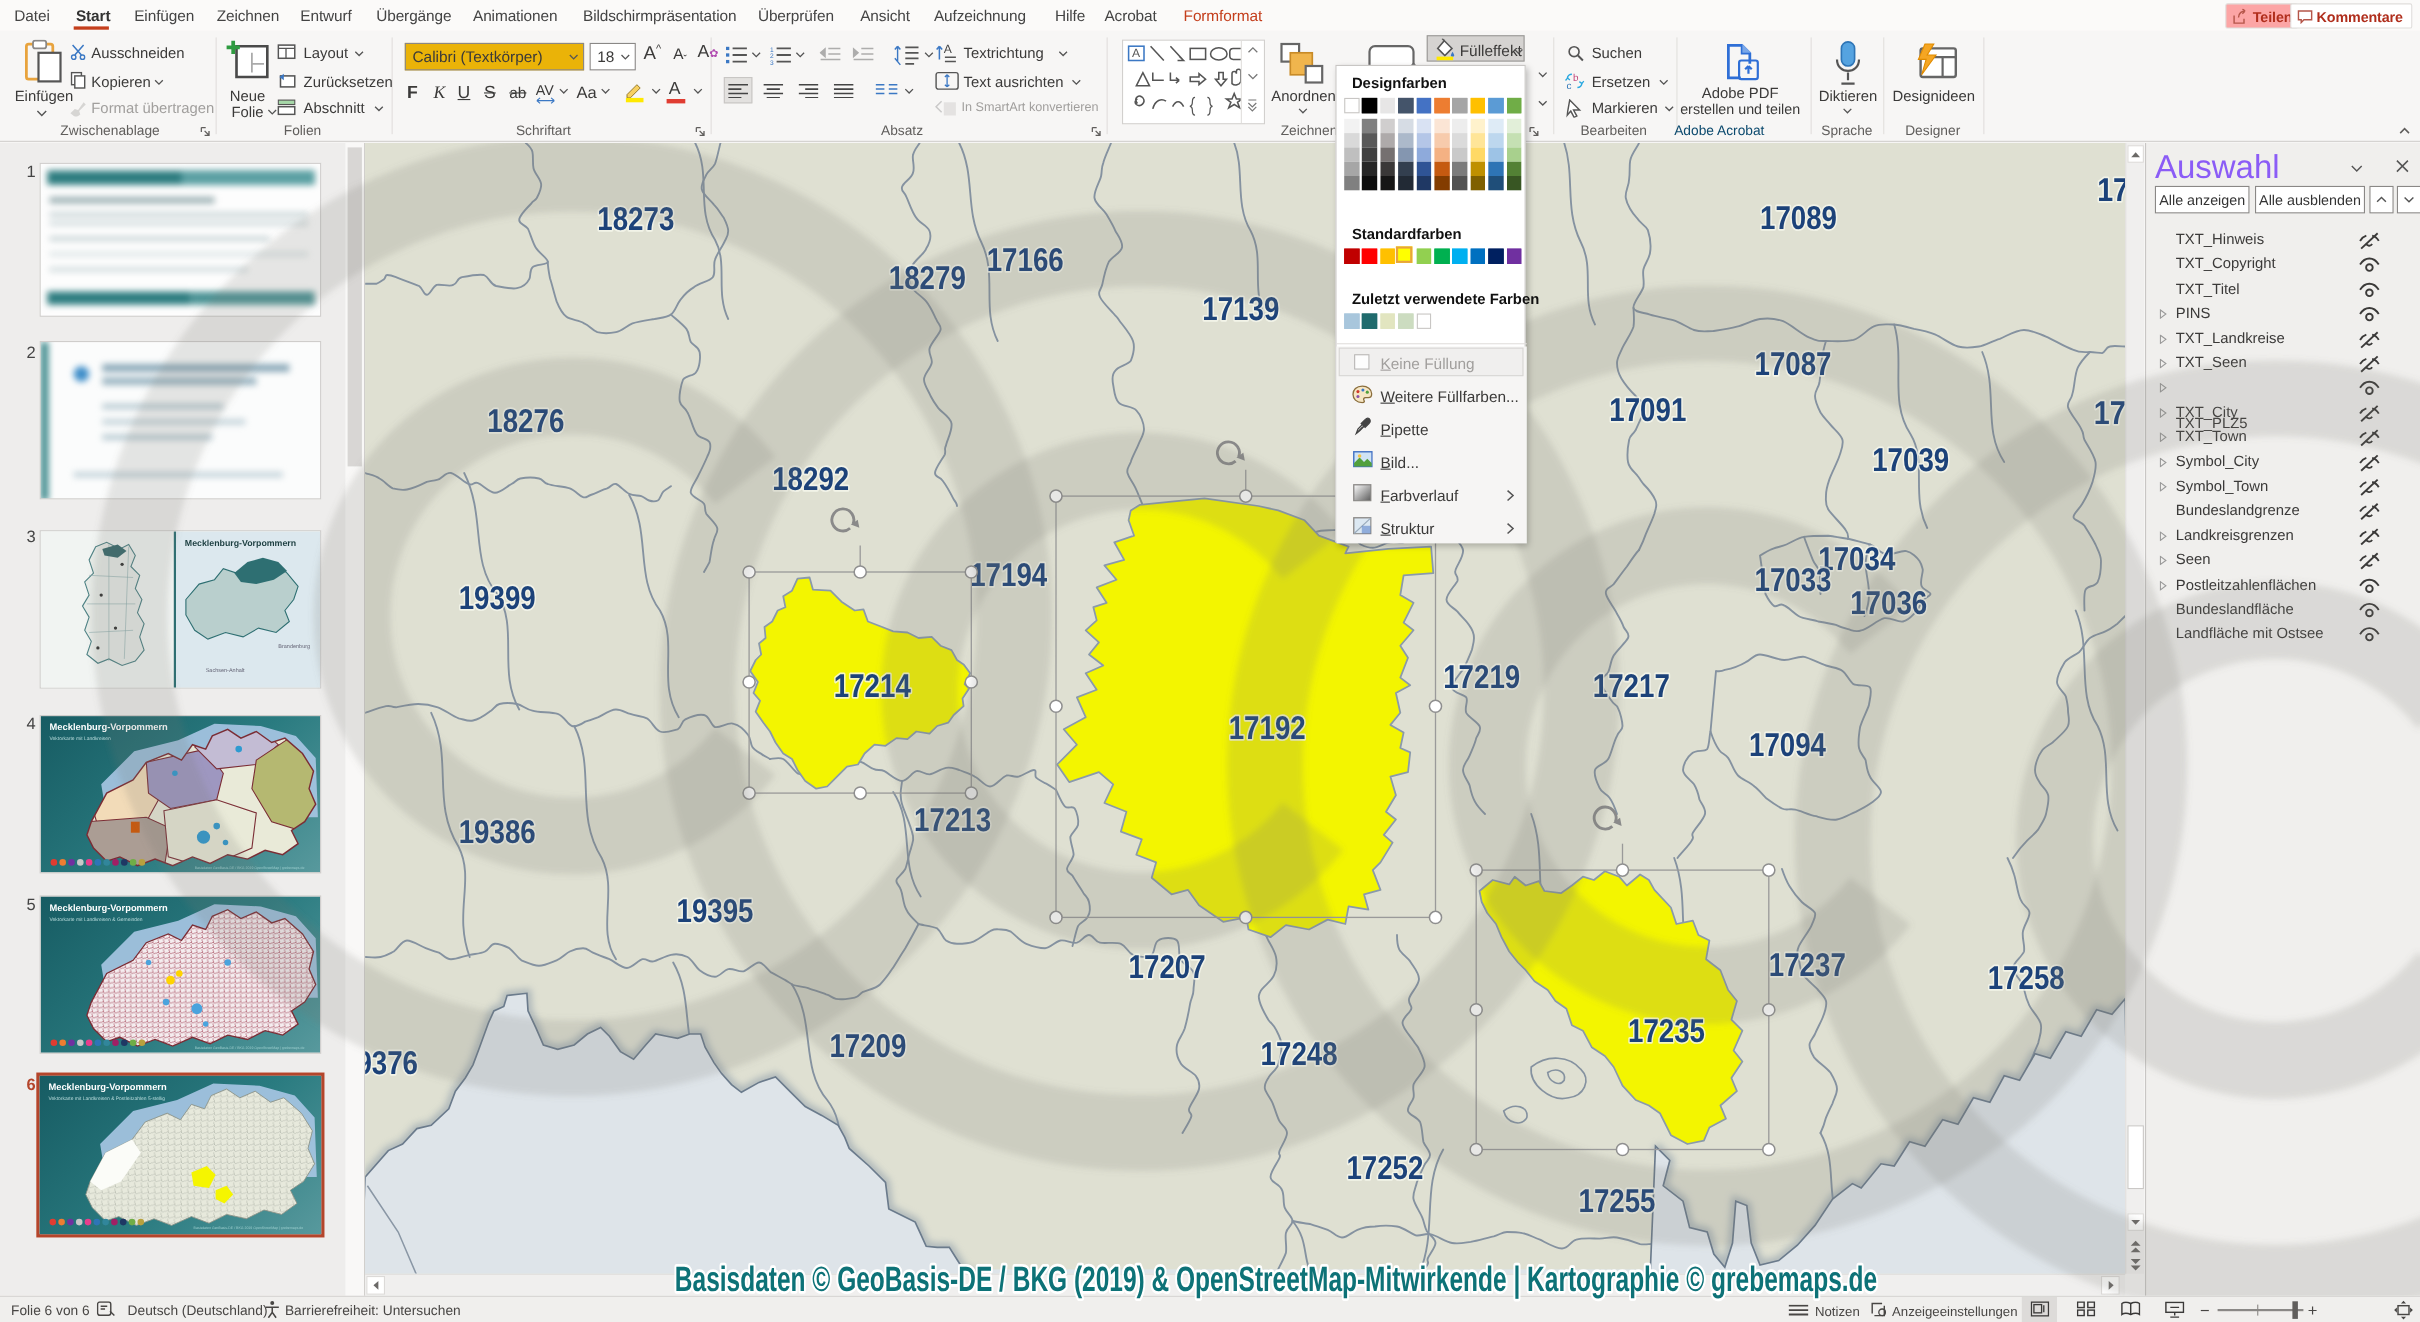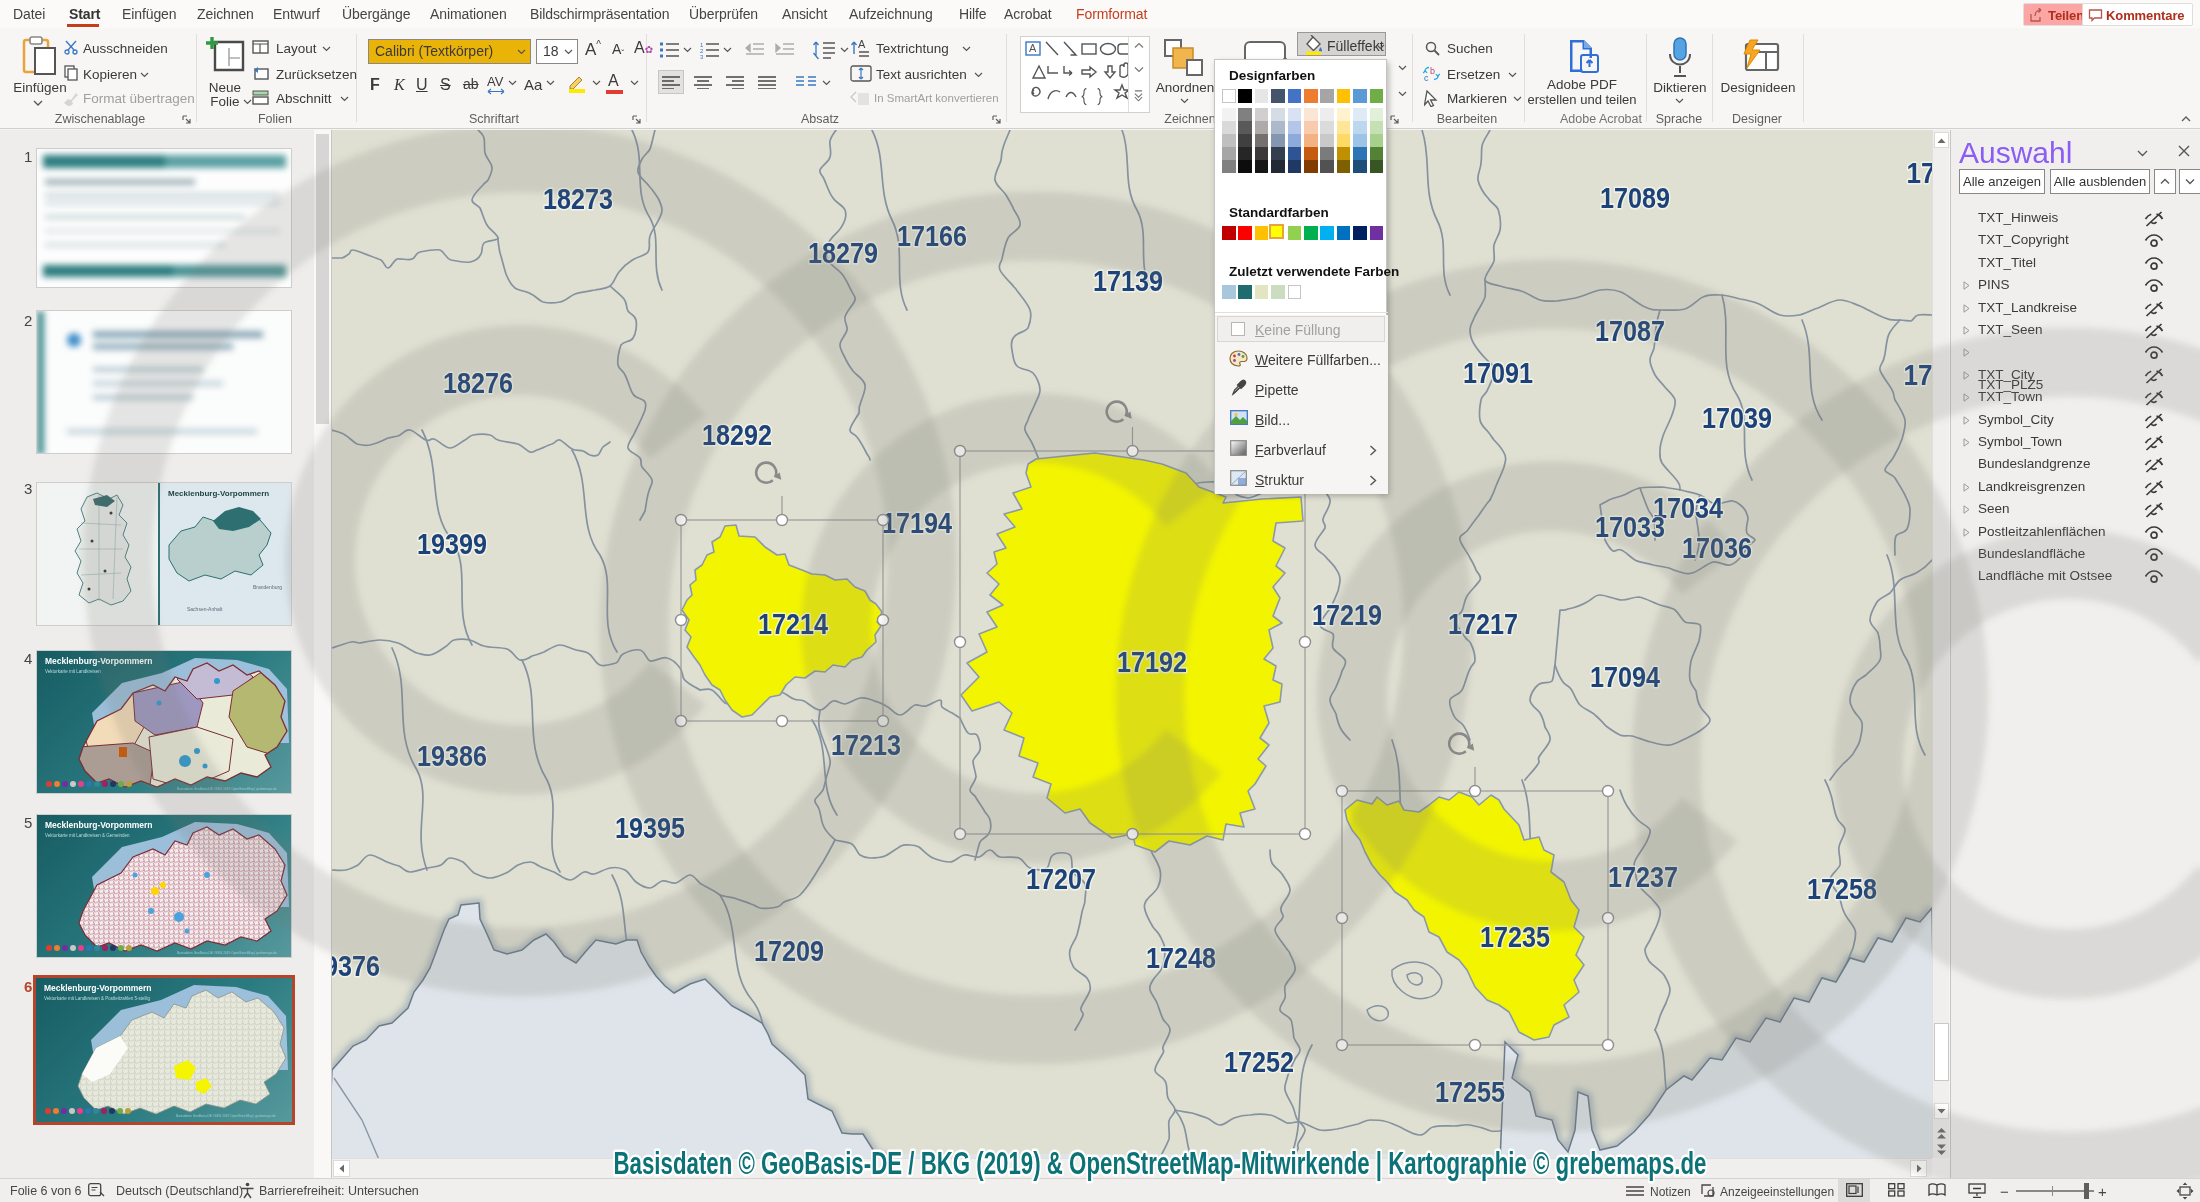--- a/index.html
+++ b/index.html
@@ -52,21 +52,21 @@
     <div class="abs" style="left:1646px;top:6px;width:1px;height:88px;background:#e1dfdd;"></div>
     <div class="abs" style="left:1712px;top:6px;width:1px;height:88px;background:#e1dfdd;"></div>
     <div class="abs" style="left:1803px;top:6px;width:1px;height:88px;background:#e1dfdd;"></div>
 
     <div class="abs" style="left:40px;top:84px;width:120px;text-align:center;color:#605e5c;font-size:12.5px;">Zwischenablage</div>
     <div class="abs" style="left:215px;top:84px;width:120px;text-align:center;color:#605e5c;font-size:12.5px;">Folien</div>
     <div class="abs" style="left:434px;top:84px;width:120px;text-align:center;color:#605e5c;font-size:12.5px;">Schriftart</div>
     <div class="abs" style="left:760px;top:84px;width:120px;text-align:center;color:#605e5c;font-size:12.5px;">Absatz</div>
     <div class="abs" style="left:1130px;top:84px;width:120px;text-align:center;color:#605e5c;font-size:12.5px;">Zeichnen</div>
     <div class="abs" style="left:1407px;top:84px;width:120px;text-align:center;color:#605e5c;font-size:12.5px;">Bearbeiten</div>
-    <div class="abs" style="left:1522px;top:84px;width:120px;text-align:right;color:#737373;font-size:12.5px;">Adobe Acrobat</div>
+    <div class="abs" style="left:1522px;top:84px;width:120px;text-align:left;color:#0c4a6e;font-size:12.5px;">Adobe Acrobat</div>
     <div class="abs" style="left:1619px;top:84px;width:120px;text-align:center;color:#605e5c;font-size:12.5px;">Sprache</div>
     <div class="abs" style="left:1697px;top:84px;width:120px;text-align:center;color:#605e5c;font-size:12.5px;">Designer</div>
 
     <svg class="abs" style="left:182px;top:87px;" width="11" height="11" viewBox="0 0 11 11">
         <path d="M1 1h4M1 1v4M4 4l4 4M8 4v4h-4" stroke="#605e5c" fill="none" stroke-width="1.2"></path>
       </svg>
     <svg class="abs" style="left:632px;top:87px;" width="11" height="11" viewBox="0 0 11 11">
         <path d="M1 1h4M1 1v4M4 4l4 4M8 4v4h-4" stroke="#605e5c" fill="none" stroke-width="1.2"></path>
       </svg>
     <svg class="abs" style="left:992px;top:87px;" width="11" height="11" viewBox="0 0 11 11">

